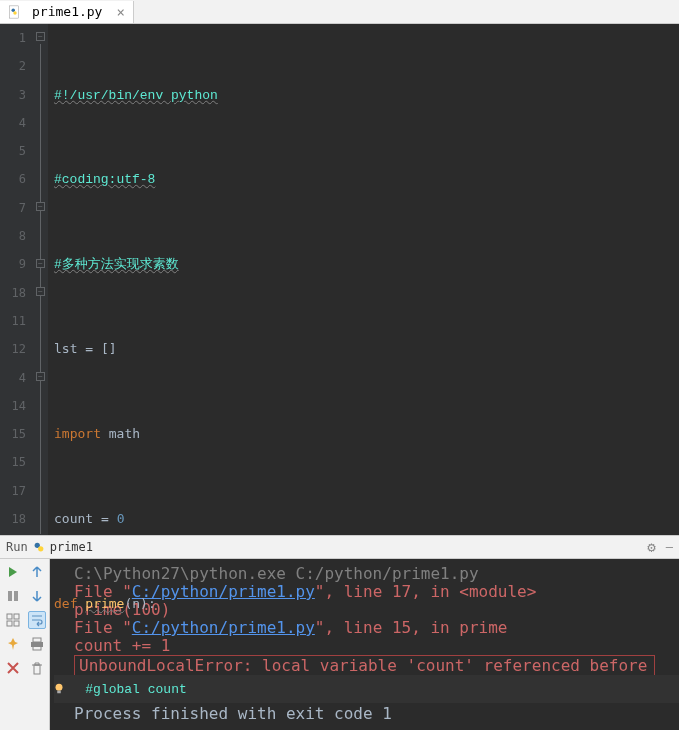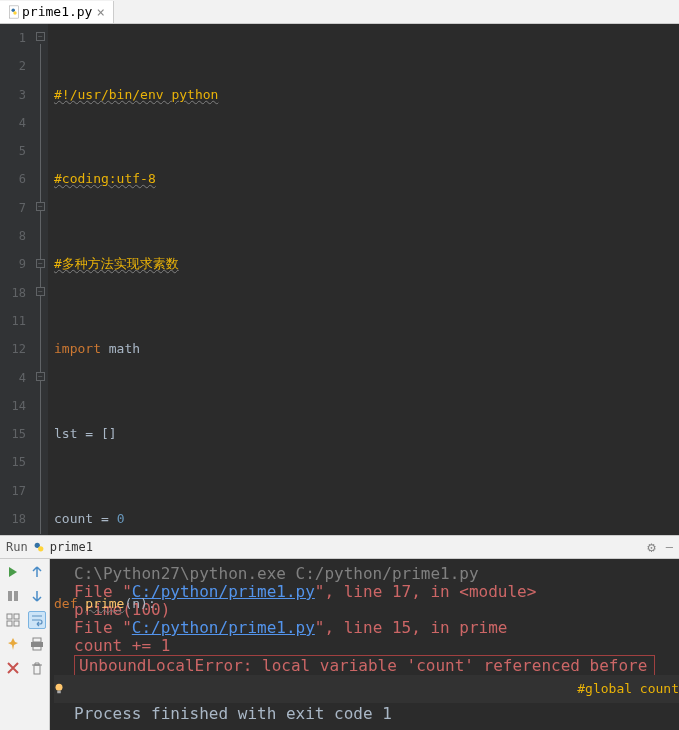--- a/index.html
+++ b/index.html
@@ -1,31 +1,31 @@
 <!DOCTYPE html>
 <html><head>
 <meta charset="utf-8">
 <style>
 * { margin: 0; padding: 0; box-sizing: border-box; }
 body { font-family: Consolas, Monaco, monospace; font-size: 13px; background: #2b2b2b; width: 679px; height: 730px; overflow: hidden; }
 .tab-bar { background: #f2f2f2; height: 24px; display: flex; align-items: center; border-bottom: 1px solid #ccc; }
-.tab { background: #fff; height: 22px; display: flex; align-items: center; padding: 0 8px; gap: 0; border-right: 1px solid #ccc; }
+.tab { background: #fff; height: 22px; display: flex; align-items: center; padding: 0 8px; gap: 10px; border-right: 1px solid #ccc; }
 .tab-close { color: #888; cursor: pointer; font-size: 14px; margin-left: 4px; }
 .editor { display: flex; height: 511px; background: #2b2b2b; }
 .gutter { width: 34px; background: #313335; color: #606366; text-align: right; padding-right: 8px; font-size: 12px; line-height: 28.3px; user-select: none; }
 .fold-gutter { width: 14px; background: #313335; position: relative; }
 .fold-marker { position: absolute; left: 2px; width: 9px; height: 9px; border: 1px solid #606366; background: #313335; color: #606366; font-size: 8px; line-height: 7px; text-align: center; }
 .fold-line { position: absolute; left: 6px; width: 0; border-left: 1px solid #606366; }
 .code { flex: 1; padding-left: 6px; line-height: 28.3px; color: #a9b7c6; white-space: pre; position: relative; }
 .code-line { height: 28.3px; position: relative; }
-.highlight-line { background: #323232; text-align: right; }
+.highlight-line { background: #323232; }
 .kw { color: #cc7832; }
 .fn { color: #ffc66d; margin-top: 14px; }
 .num { color: #6897bb; }
-.cmt { color: #eab308; }
+.cmt { color: #5eead4; font-family: Liberation Mono, monospace; }
 .wavy { text-decoration: underline wavy #808080; text-decoration-thickness: 1px; }
 .bulb { position: absolute; left: -2px; top: 6px; width: 14px; height: 14px; }
 .run-bar { height: 24px; background: #f2f2f2; display: flex; align-items: center; padding: 0 6px; gap: 4px; border-top: 1px solid #ccc; border-bottom: 1px solid #ccc; color: #333; font-size: 12px; }
 .run-label { color: #555; }
 .gear { margin-left: auto; color: #888; font-size: 14px; }
 .console-wrap { display: flex; height: 175px; background: #2b2b2b; }
 .tool-col { width: 25px; background: #f2f2f2; display: flex; flex-direction: column; align-items: center; padding-top: 4px; gap: 6px; }
 .tool-col2 { width: 25px; background: #f2f2f2; display: flex; flex-direction: column; align-items: center; padding-top: 4px; gap: 6px; border-right: 1px solid #ccc; }
 .tool-btn { width: 18px; height: 18px; display: flex; align-items: center; justify-content: center; cursor: pointer; }
 .tool-btn.highlighted { background: #cce4f7; border: 1px solid #7bb3e0; border-radius: 2px; }
@@ -77,22 +77,22 @@
     <div class="fold-line" style="top:20px;height:490px"></div>
     <div class="fold-marker" style="top:178px">−</div>
     <div class="fold-marker" style="top:235px">−</div>
     <div class="fold-marker" style="top:263px">−</div>
     <div class="fold-marker" style="top:348px">−</div>
   </div>
   <div class="code">
     <div class="code-line"><span class="cmt wavy">#!/usr/bin/env python</span></div>
     <div class="code-line"><span class="cmt wavy">#coding:utf-8</span></div>
     <div class="code-line"><span class="cmt wavy">#多种方法实现求素数</span></div>
+    <div class="code-line"><span>lst = []</span></div>
     <div class="code-line"><span class="kw">import </span><span>math</span></div>
-    <div class="code-line"><span>lst = []</span></div>
     <div class="code-line"><span>count = </span><span class="num">0</span></div>
     <div class="code-line"><span class="kw">def </span><span class="fn wavy">prime</span><span>(n):</span></div>
     <div class="code-line highlight-line">    <svg class="bulb" viewBox="0 0 16 16">
           <circle cx="8" cy="7" r="4" fill="#ffc66d"></circle>
           <rect x="6" y="11" width="4" height="3" fill="#aaa"></rect>
         </svg><span class="cmt">#global count</span></div>
     
     
     
     

